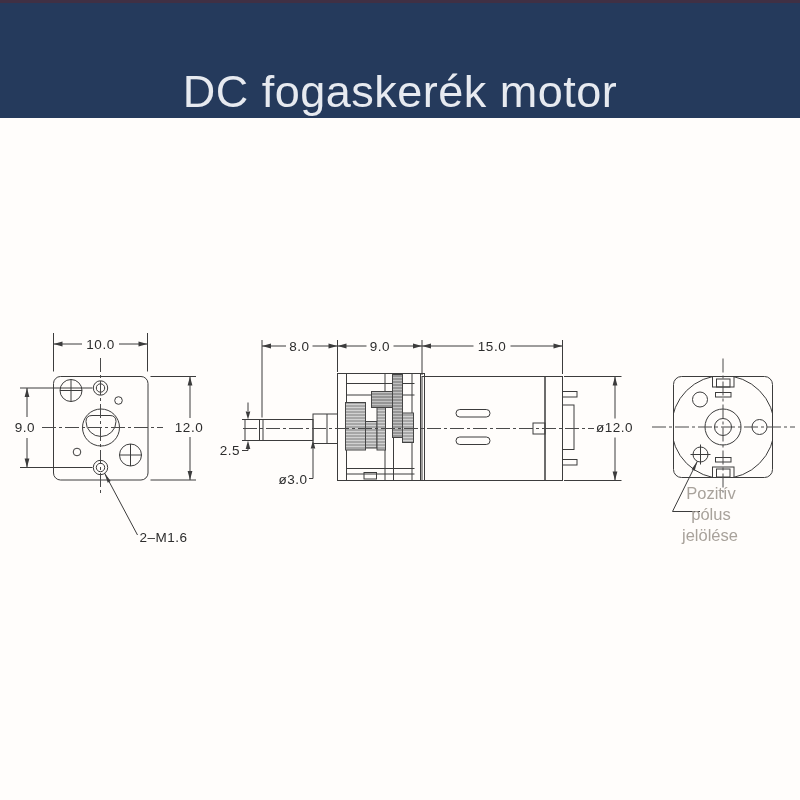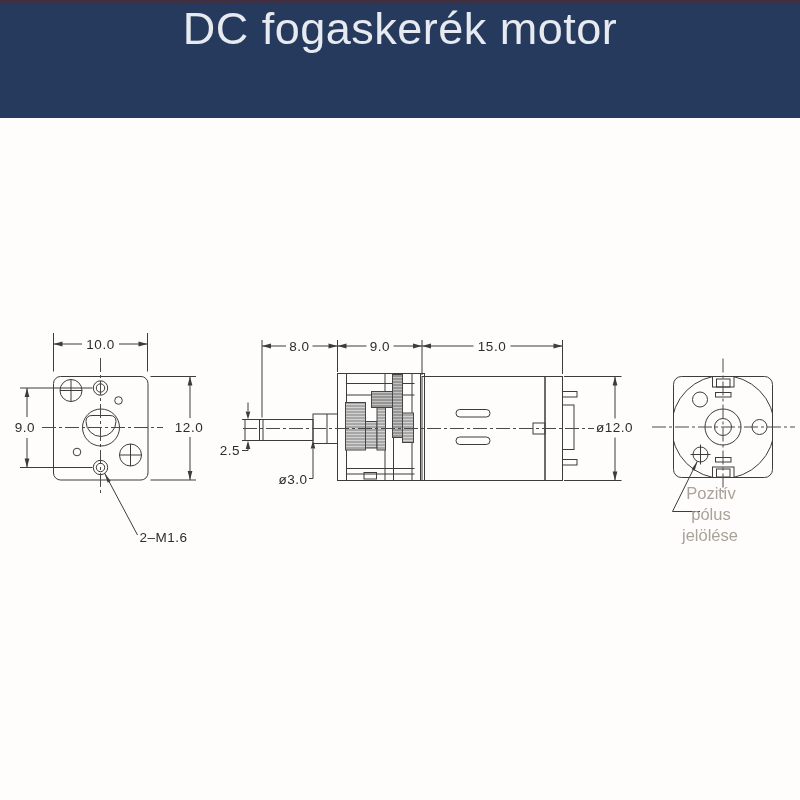--- a/index.html
+++ b/index.html
@@ -1,19 +1,19 @@
 <!DOCTYPE html>
 <html><head>
 <meta charset="utf-8">
 <style>
   html,body{margin:0;padding:0;width:800px;height:800px;background:#fffdfb;overflow:hidden;
     font-family:"Liberation Sans", sans-serif;}
   .page{position:relative;width:800px;height:800px;}
   .banner{position:absolute;left:0;top:0;width:800px;height:118px;background:#253a5c;
-    border-top:3px solid #403044;box-sizing:border-box;display:flex;align-items:flex-start;justify-content:center;}
+    border-top:3px solid #403044;box-sizing:border-box;display:flex;align-items:flex-end;justify-content:center;}
   .banner-title{color:#e7eaf0;font-size:45px;letter-spacing:0.5px;font-weight:400;}
   svg{position:absolute;left:0;top:0;}
   .dim{font-size:13.5px;letter-spacing:0.5px;fill:#2d2d2d;}
   .note{font-size:16.5px;fill:#a8a29b;}
   .geo{stroke:#3c3c3c;stroke-width:1;fill:none;}
   .cl{stroke:#4a4a4a;stroke-width:1;fill:none;stroke-dasharray:14 3 3 3;}
 </style>
 </head>
 <body>
 

